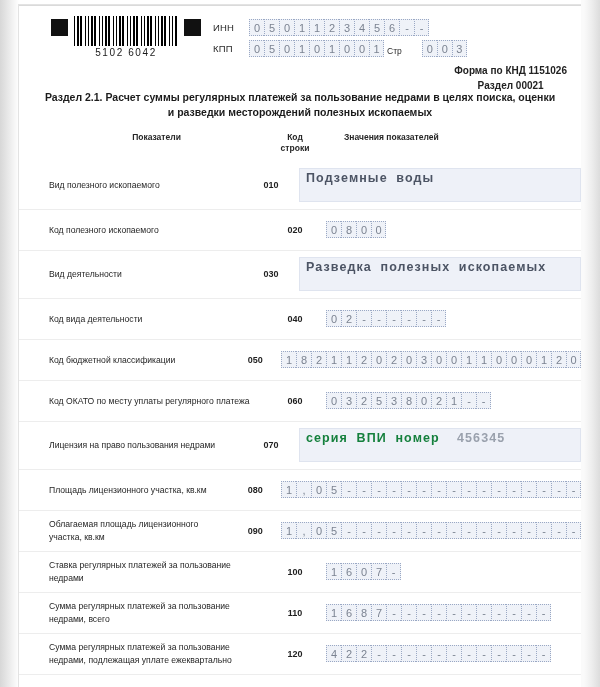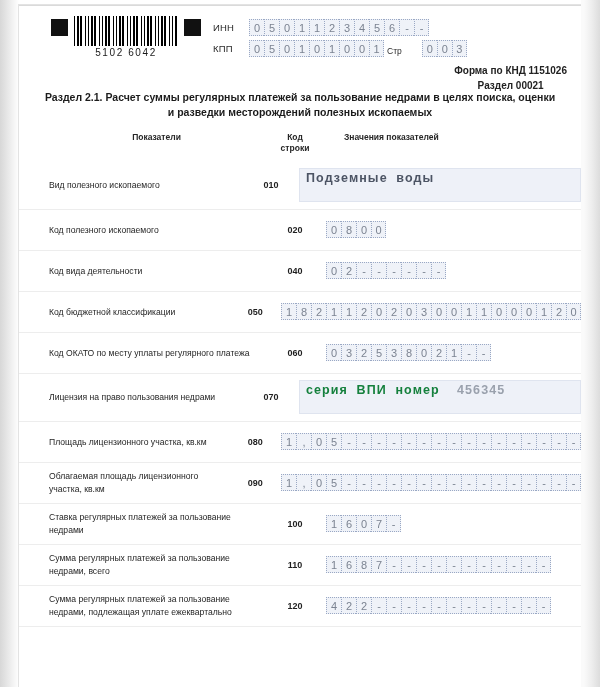--- a/index.html
+++ b/index.html
@@ -248,20 +248,27 @@
           <div class="r-code">020</div>
           <div class="r-val">
             <span class="cells">
               <span class="c">0</span>
               <span class="c">8</span>
               <span class="c">0</span>
               <span class="c">0</span>
             </span>
           </div>
         </div>
+        <div class="row tall">
+          <div class="r-label">Вид деятельности</div>
+          <div class="r-code">030</div>
+          <div class="r-val">
+            <div class="textbox wide">Разведка  полезных  ископаемых</div>
+          </div>
+        </div>
         <div class="row">
           <div class="r-label">Код вида деятельности</div>
           <div class="r-code">040</div>
           <div class="r-val">
             <span class="cells">
               <span class="c">0</span>
               <span class="c">2</span>
               <span class="c">-</span>
               <span class="c">-</span>
               <span class="c">-</span>

